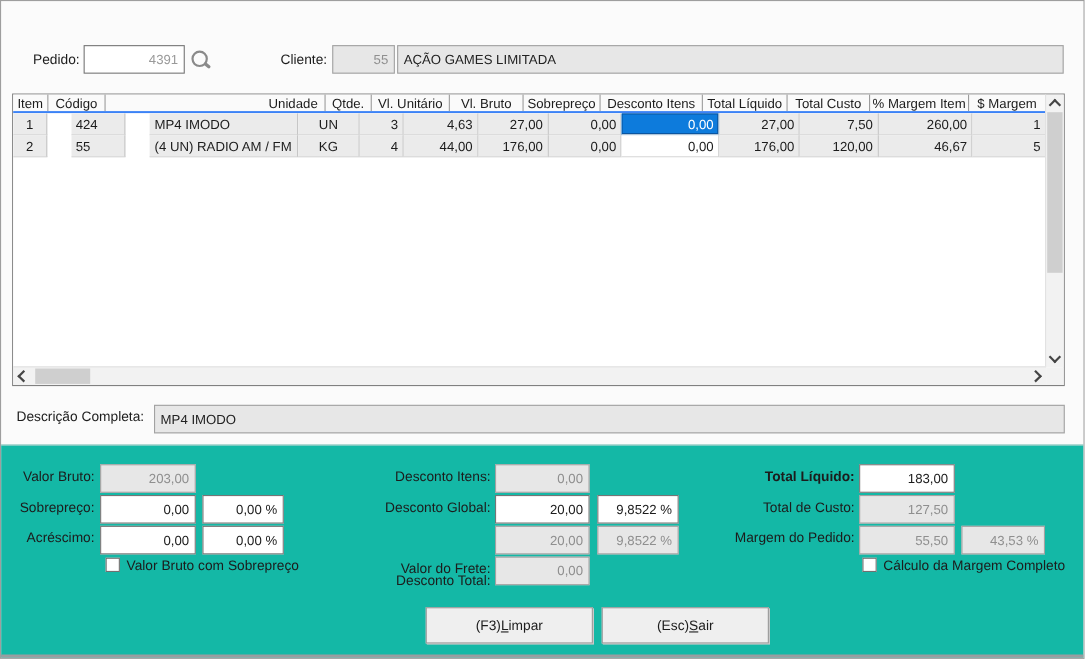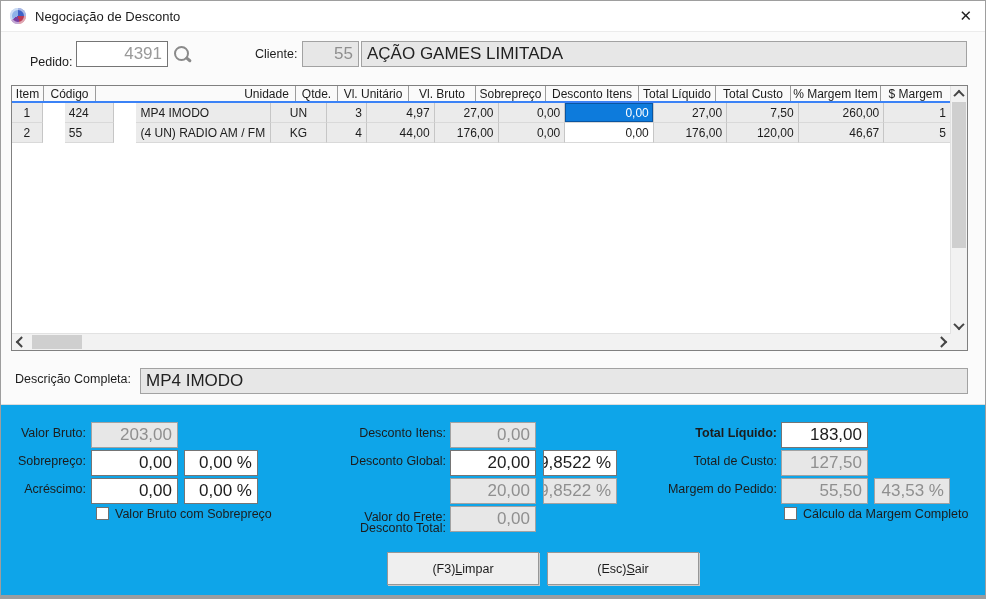--- a/index.html
+++ b/index.html
@@ -12,21 +12,21 @@
   .titlebar{position:absolute;top:0;left:0;right:0;height:30px;background:#ffffff;border-bottom:1px solid #ececec;}
   .app-icon{position:absolute;left:9px;top:7px;width:16px;height:16px;border-radius:50%;
     background:conic-gradient(#3f62c6 0 90deg,#b93a54 90deg 170deg,#7b3fa0 170deg 240deg,#8fb3e8 240deg 360deg);
     box-shadow:inset 0 0 0 2px rgba(255,255,255,.55);}
   .title-text{position:absolute;left:34px;top:8px;font-size:13px;}
   .close-btn{position:absolute;right:13px;top:6px;font-size:15px;color:#222;cursor:pointer;line-height:18px;}
   
   .lbl{position:absolute;font-size:12.5px;white-space:nowrap;}
   .lbl.r{text-align:right;}
   .field{position:absolute;box-sizing:border-box;height:23px;background:#fff;border:1px solid #757575;
-    font-size:17px;display:flex;align-items:center;justify-content:flex-end;padding:12px 5px;white-space:nowrap;overflow:hidden;}
+    font-size:12px;display:flex;align-items:center;justify-content:flex-end;padding:12px 5px;white-space:nowrap;overflow:hidden;}
   .field.left{justify-content:flex-start;}
   .field.ro{background:#e7e7e7;border-color:#a2a2a2;color:#8f8f8f;}
   .field.ro.dark{color:#222;}
   .field.graytext{color:#9a9a9a;}
   
   .mag{position:absolute;left:173px;top:45px;width:11px;height:11px;border:2px solid #8a8a8a;border-radius:50%;}
   .mag::after{content:"";position:absolute;left:9px;top:10px;width:7px;height:2.5px;background:#8a8a8a;transform:rotate(40deg);border-radius:2px;}
   
   .grid{position:absolute;left:10px;top:84px;width:957px;height:266px;box-sizing:border-box;
     background:#ffffff;border:1px solid #808080;}
@@ -49,42 +49,37 @@
   .hscroll{position:absolute;left:0;right:16px;bottom:0;height:16px;background:#f2f2f2;border-top:1px solid #e2e2e2;}
   .hthumb{position:absolute;top:1px;bottom:1px;left:20px;width:50px;background:#cfcfcf;}
   .corner{position:absolute;right:0;bottom:0;width:16px;height:16px;background:#f2f2f2;}
   .sbtn{position:absolute;width:16px;height:16px;display:flex;align-items:center;justify-content:center;}
   .chev{width:6px;height:6px;border:0 solid #444;}
   .chev.up{border-left-width:2px;border-top-width:2px;transform:rotate(45deg) translate(1px,1px);}
   .chev.down{border-right-width:2px;border-bottom-width:2px;transform:rotate(45deg) translate(-1px,-1px);}
   .chev.left{border-left-width:2px;border-bottom-width:2px;transform:rotate(45deg) translate(1px,-1px);}
   .chev.right{border-right-width:2px;border-top-width:2px;transform:rotate(45deg) translate(-1px,1px);}
   
-  .panel{position:absolute;left:0;right:0;top:403px;bottom:0;background:#0ea5e9;border-top:1px solid #dcdcdc;}
+  .panel{position:absolute;left:0;right:0;top:403px;bottom:0;background:#14b8a6;border-top:1px solid #dcdcdc;}
   .panel .field{height:21px;}
   .chk{position:absolute;width:13px;height:13px;background:#fff;border:1px solid #707070;box-sizing:border-box;}
   .chk-lbl{position:absolute;font-size:12.5px;white-space:nowrap;}
   .btn{position:absolute;height:33px;box-sizing:border-box;background:#efefef;border:1px solid #979797;
     box-shadow:1px 1px 0 #c9c9c9;font-size:12.5px;display:flex;align-items:center;justify-content:center;cursor:pointer;}
   .btn u{text-decoration:underline;}
   .bold{font-weight:bold;}
   .bottom-strip{position:absolute;left:0;right:0;bottom:0;height:3px;background:#9a9da0;}
 </style>
 </head>
 <body>
 
 <div class="window">
 
-  <div class="titlebar">
-    <span class="app-icon"></span>
-    <span class="title-text">Negociação de Desconto</span>
-    <span class="close-btn">✕</span>
-  </div>
-
-  <div class="lbl" style="left:29px;top:54px;">Pedido:</div>
+
+  <div class="lbl" style="left:29px;top:46px;">Pedido:</div>
   <div class="field graytext" style="left:75px;top:40px;width:92px;">4391</div>
   <span class="mag"></span>
   <div class="lbl" style="left:254px;top:46px;">Cliente:</div>
   <div class="field ro" style="left:301px;top:40px;width:57px;">55</div>
   <div class="field ro dark left" style="left:360px;top:40px;width:606px;">AÇÃO GAMES LIMITADA</div>
 
   <div class="grid">
     <div class="grid-header" id="grid-header">
         <div class="gh-cell" style="width: 32px;">Item</div>
         <div class="gh-cell" style="width: 52px;">Código</div>
@@ -100,21 +95,21 @@
         <div class="gh-cell" style="width: 90px;">% Margem Item</div>
         <div class="gh-cell" style="width: 70px;">$ Margem</div>
       </div>
     <div class="grid-body" id="grid-body">
         <div class="g-row">
           <div class="g-cell align-center" style="width: 32px;">1</div>
           <div class="g-cell align-left" style="width: 52px;">424</div>
           <div class="g-cell align-left" style="width: 142px;">MP4 IMODO</div>
           <div class="g-cell align-center" style="width: 58px;">UN</div>
           <div class="g-cell align-right" style="width: 42px;">3</div>
-          <div class="g-cell align-right" style="width: 71px;">4,97</div>
+          <div class="g-cell align-right" style="width: 71px;">4,63</div>
           <div class="g-cell align-right" style="width: 67px;">27,00</div>
           <div class="g-cell align-right" style="width: 70px;">0,00</div>
           <div class="g-cell align-right editable selected" style="width: 93px;">0,00</div>
           <div class="g-cell align-right" style="width: 77px;">27,00</div>
           <div class="g-cell align-right" style="width: 75px;">7,50</div>
           <div class="g-cell align-right" style="width: 90px;">260,00</div>
           <div class="g-cell align-right" style="width: 70px;">1</div>
         </div>
         <div class="g-row">
           <div class="g-cell align-center" style="width: 32px;">2</div>

